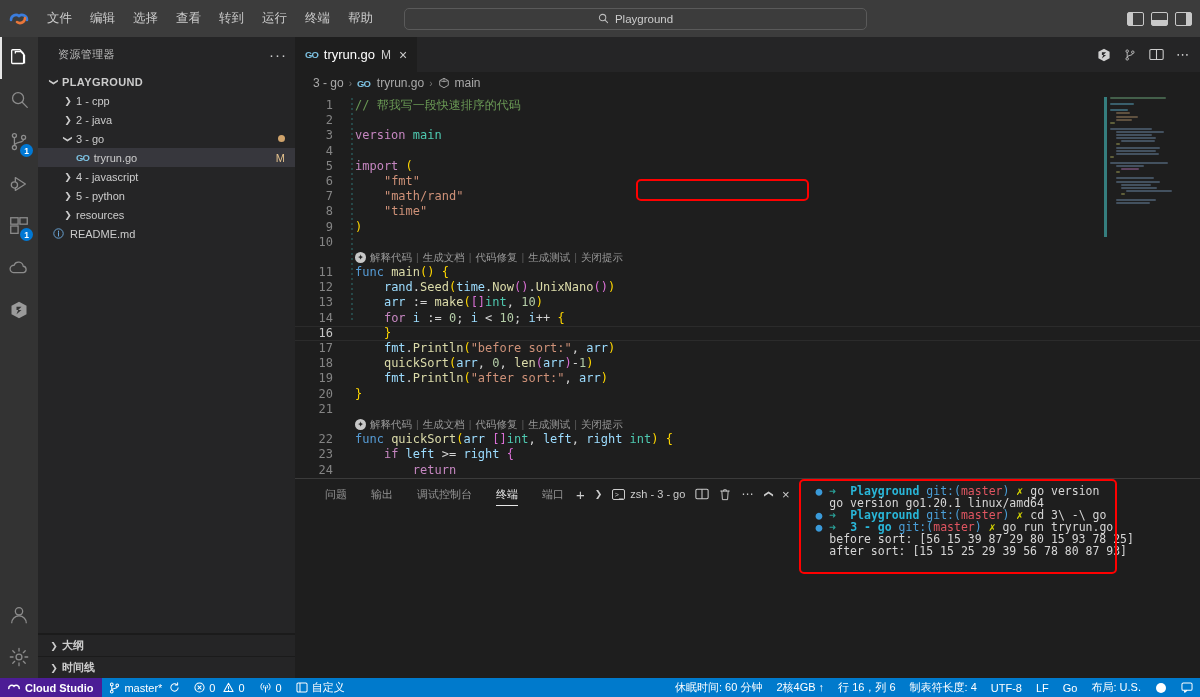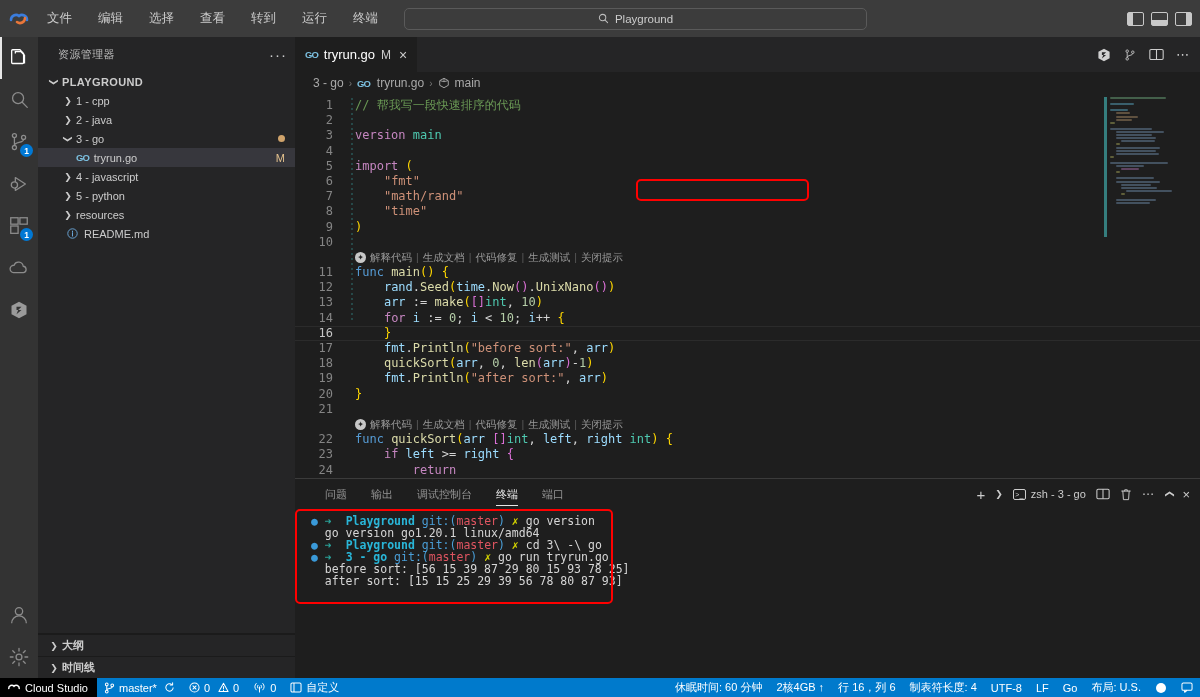--- a/index.html
+++ b/index.html
@@ -11,21 +11,21 @@
     color: #cccccc;
   }
   #app { position: relative; width: 1200px; height: 697px; display: flex; flex-direction: column; }
 
   
   .titlebar {
     height: 37px; background: #3c3c3c; display: flex; align-items: center;
     flex: 0 0 37px; position: relative;
   }
   .logo { width: 38px; display: flex; align-items: center; justify-content: center; }
-  .menu { display: flex; align-items: center; gap: 8px; }
+  .menu { display: flex; align-items: center; gap: 0px; }
   .menu-item { font-size: 12.5px; color: #cccccc; padding: 3px 9px; cursor: default; white-space: nowrap; }
   .navarrows { display: flex; align-items: center; gap: 14px; margin-left: 24px; color: #8a8a8a; font-size: 15px; }
   .navarrows span { cursor: default; }
   .searchbox {
     position: absolute; left: 404px; width: 463px; height: 22px;
     background: #3c3c3c; border: 1px solid #5a5a5a; border-radius: 5px;
     display: flex; align-items: center; justify-content: center; gap: 6px;
     font-size: 11.5px; color: #cccccc;
   }
   .wincontrols { position: absolute; right: 8px; display: flex; align-items: center; gap: 7px; }
@@ -109,21 +109,21 @@
             font-size: 8px; display: inline-flex; align-items: center; justify-content: center; margin-right: 4px; }
   .cl-link { cursor: pointer; }
   .cl-sep { margin: 0 4px; color: #5a5a5a; }
   .redbox { position: absolute; border: 2.5px solid #ff0000; border-radius: 5px; pointer-events: none; }
   .minimap { position: absolute; right: 14px; top: 0; width: 86px; height: 100%; opacity: .85; }
   .mm-line { height: 2px; background: #4a5a52; margin-bottom: 1.1px; border-radius: 1px; }
   .mm-slider { position: absolute; left: 0; top: 0; width: 3px; background: #3a8f8f; }
 
   
   .panel { height: 200px; flex: 0 0 200px; background: #1e1e1e; border-top: 1px solid #3b3b3b;
-           display: flex; flex-direction: column; }
+           display: flex; flex-direction: row; }
   .panel-tabs { height: 30px; display: flex; align-items: center; padding-left: 18px; gap: 0; }
   .ptab { font-size: 11px; color: #959595; padding: 0 12px; height: 30px; display: flex;
           align-items: center; cursor: pointer; position: relative; }
   .ptab.active { color: #e7e7e7; }
   .ptab.active::after { content: ""; position: absolute; left: 12px; right: 12px; bottom: 3px; height: 1px; background: #e7e7e7; }
   .panel-actions { margin-left: auto; display: flex; align-items: center; gap: 10px; padding-right: 10px;
                    color: #cccccc; font-size: 12px; }
   .term-sel { display: flex; align-items: center; gap: 5px; font-size: 11px; color: #cccccc; }
   .term-ico { width: 13px; height: 11px; border: 1.2px solid #cccccc; border-radius: 2px; font-size: 7px;
               display: inline-flex; align-items: center; justify-content: center; color: #cccccc; }
@@ -139,21 +139,21 @@
   .t-white { color: #d6d6d6; }
   .t-dim { color: #9a9a9a; }
   .cursor-blk { display: inline-block; width: 6px; height: 10px; border: 1px solid #d6d6d6; vertical-align: -1px; }
 
   
   .statusbar { height: 19px; flex: 0 0 19px; background: #007acc; display: flex; align-items: center;
                font-size: 11px; color: #ffffff; }
   .sb-left { display: flex; align-items: center; }
   .sb-right { margin-left: auto; display: flex; align-items: center; }
   .si { padding: 0 7px; height: 19px; display: flex; align-items: center; gap: 4px; cursor: pointer; white-space: nowrap; }
-  .si.brand { background: #000000; padding: 0 9px 0 7px; font-weight: normal; }
+  .si.brand { background: #4c1d95; padding: 0 9px 0 7px; font-weight: bold; }
   svg { display: block; }
 </style>
 </head>
 <body>
 
 <div id="app">
 
   <div class="titlebar">
     <div class="logo">
       <svg width="22" height="16" viewBox="0 0 22 16">
@@ -305,21 +305,21 @@
         <div class="row" style="padding-left:22px">
           <span class="chev">❯</span>
           <span class="rowlabel">5 - python</span>
         </div>
 
         <div class="row" style="padding-left:22px">
           <span class="chev">❯</span>
           <span class="rowlabel">resources</span>
         </div>
 
-        <div class="row" style="padding-left:26px">
+        <div class="row" style="padding-left:12px">
           <span style="width:16px;display:flex;align-items:center;justify-content:center">
             <svg width="11" height="11" viewBox="0 0 14 14">
                 <circle cx="7" cy="7" r="6" fill="none" stroke="#6aa6d8" stroke-width="1.2"></circle>
                 <path d="M7 6v4.2M7 3.8v1" stroke="#6aa6d8" stroke-width="1.3" stroke-linecap="round"></path>
               </svg>
           </span>
           <span class="rowlabel" style="margin-left:4px">README.md</span>
         </div>
 
       </div>

